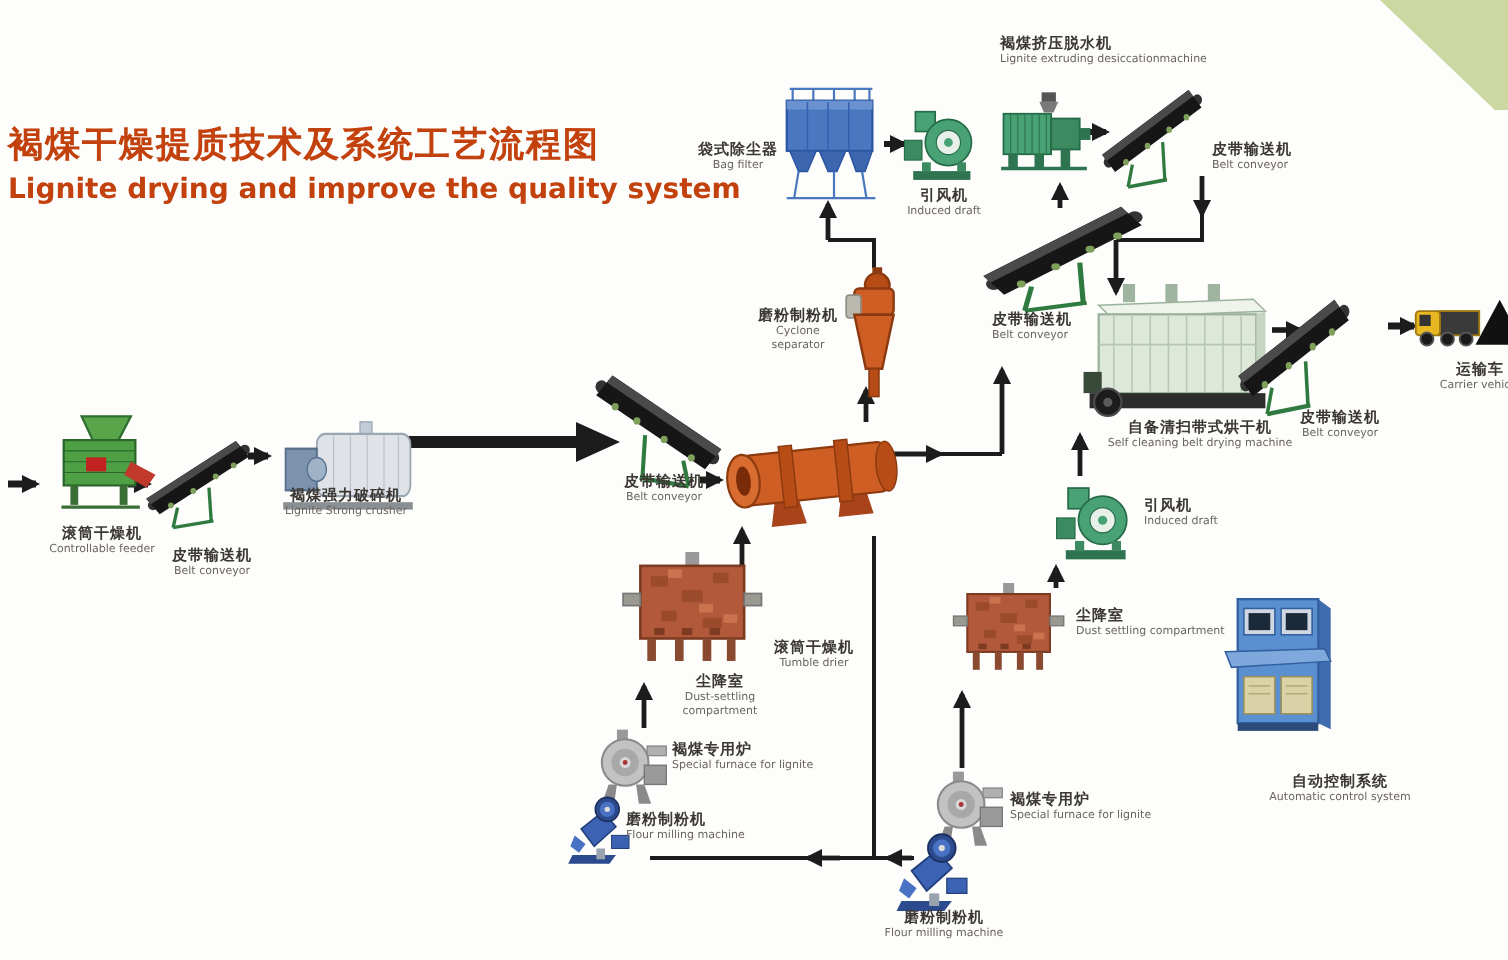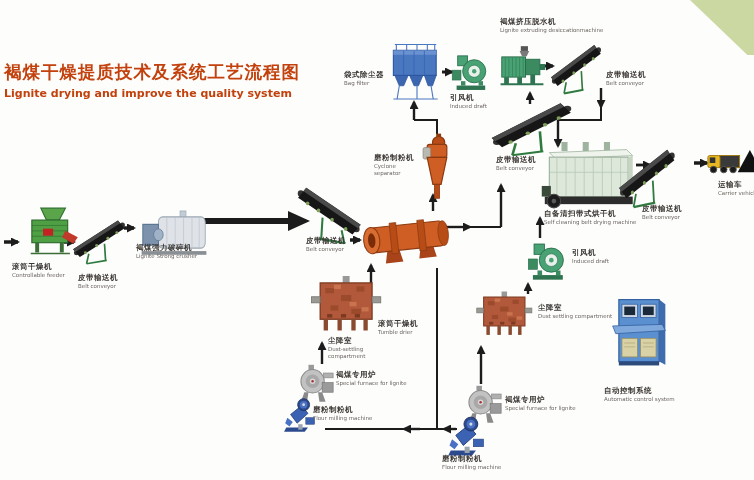--- a/index.html
+++ b/index.html
@@ -8,25 +8,25 @@
     background:#fdfdfc;font-family:"DejaVu Sans","Liberation Sans",sans-serif;
   }
   .wires{position:absolute;left:0;top:0;z-index:1;}
   .node{position:absolute;z-index:2;}
   .node svg{width:100%;height:100%;display:block;}
   .flip{transform:scaleX(-1);}
   .corner{position:absolute;left:688px;top:0;width:66px;height:55px;background:#ccd8a2;
           clip-path:polygon(3% 0,100% 0,100% 100%,90% 100%);z-index:0;}
   .title{position:absolute;left:4px;top:60px;z-index:3;color:#c2410c;}
   .title .cn{font-size:17.5px;font-weight:bold;letter-spacing:1px;white-space:nowrap;}
-  .title .en{font-size:11px;font-weight:bold;margin-top:3px;white-space:nowrap;}
+  .title .en{font-size:14px;font-weight:bold;margin-top:3px;white-space:nowrap;}
   .lbl{position:absolute;z-index:3;line-height:1.25;}
   .lbl .cn{font-size:7.5px;font-weight:bold;color:#3c3834;letter-spacing:0.5px;white-space:nowrap;}
   .lbl .en{font-size:5.5px;color:#6b6560;margin-top:1px;white-space:nowrap;}
-  .lbl.center{text-align:left;}
+  .lbl.center{text-align:center;}
   .lbl.center .cn,.lbl.center .en{white-space:normal;}
   .lbl.center .cn{white-space:nowrap;}
 </style>
 </head>
 <body>
 
 <div class="stage">
 
   <div class="corner"></div>
 
@@ -584,18 +584,18 @@
   <div class="lbl" style="left:505px;top:395px;width:56px;">
     <div class="cn">褐煤专用炉</div>
     <div class="en">Special furnace for lignite</div>
   </div>
 
   <div class="lbl center" style="left:442px;top:454px;width:60px;">
     <div class="cn">磨粉制粉机</div>
     <div class="en">Flour milling machine</div>
   </div>
 
-  <div class="lbl center" style="left:604px;top:386px;width:80px;">
+  <div class="lbl center" style="left:630px;top:386px;width:80px;">
     <div class="cn">自动控制系统</div>
     <div class="en">Automatic control system</div>
   </div>
 
 </div>
 
 </body></html>

